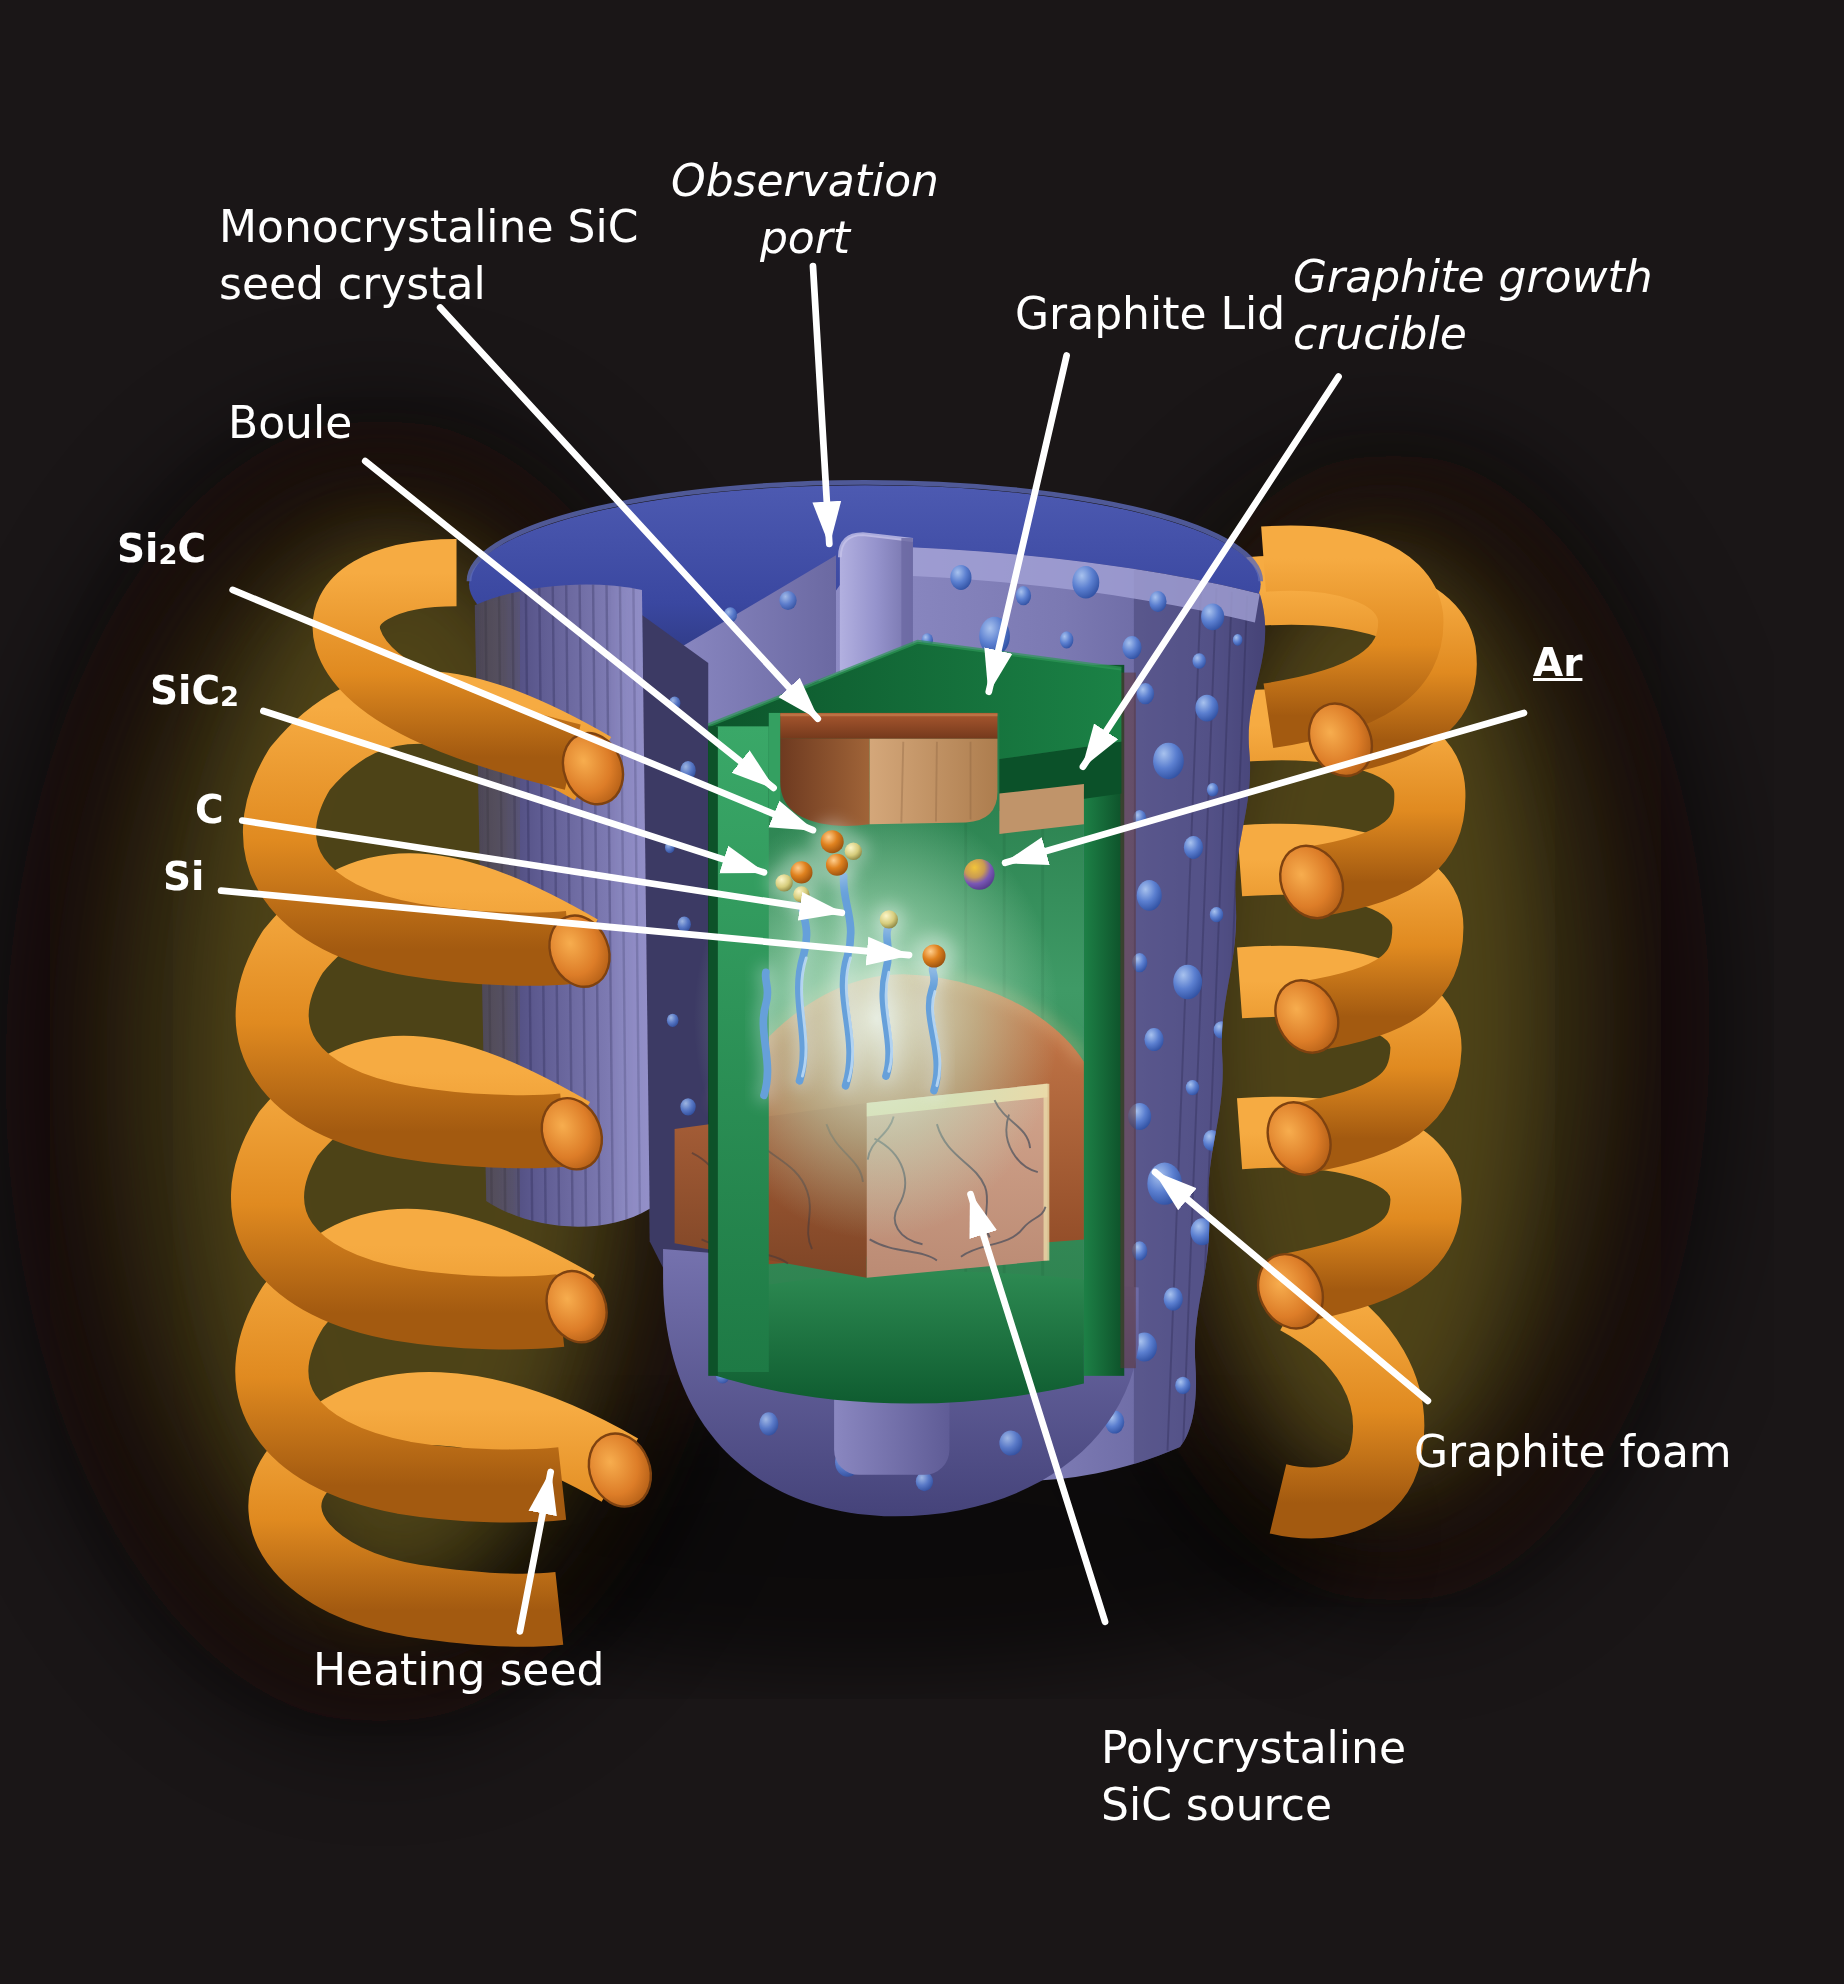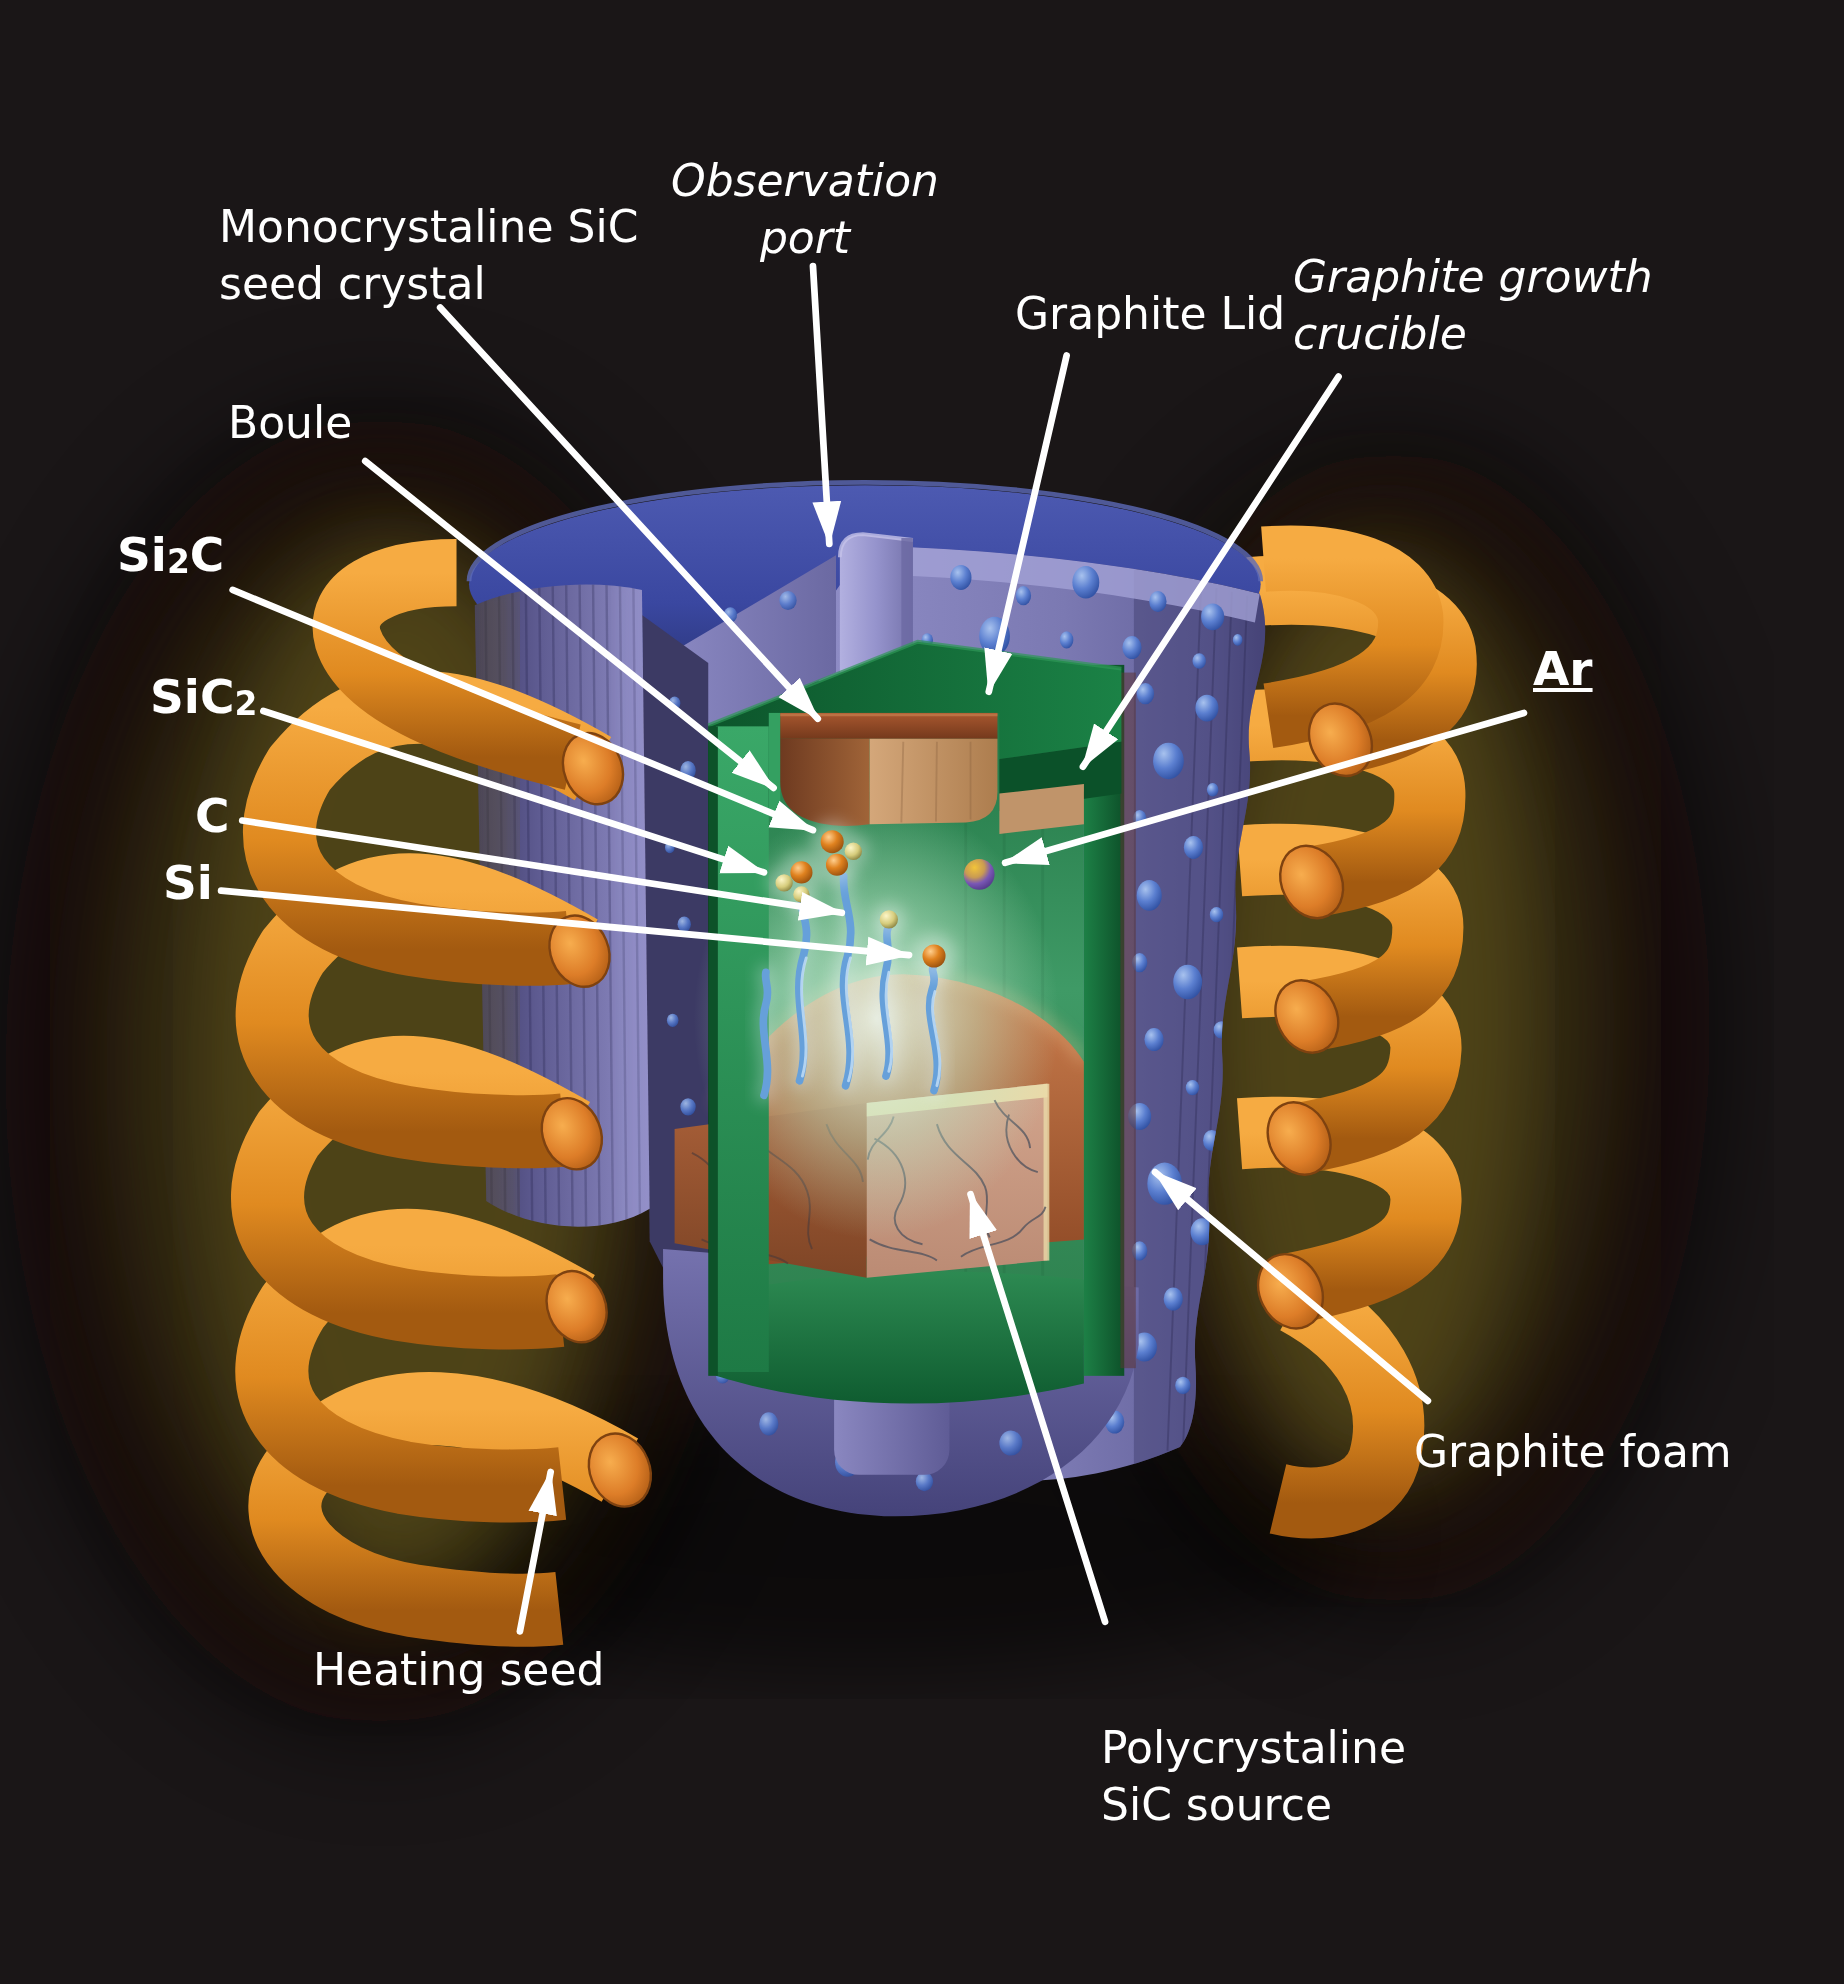--- a/index.html
+++ b/index.html
@@ -1,21 +1,21 @@
 <!DOCTYPE html>
 <html><head>
 <meta charset="utf-8">
 <style>
   html,body{margin:0;padding:0;background:#1a1617;}
   #stage{position:relative;width:1845px;height:1985px;background:#1a1617;overflow:hidden;
          font-family:"DejaVu Sans","Liberation Sans",sans-serif;}
   #art{position:absolute;left:0;top:0;}
   .lbl{position:absolute;color:#ffffff;font-size:44px;line-height:1.3;white-space:nowrap;}
   .lbl.center{text-align:center;}
-  .lbl.bold{font-weight:bold;font-size:47px;text-align:center;}
+  .lbl.bold{font-weight:bold;font-size:39px;text-align:center;}
   .lbl sub{font-size:.7em;line-height:0;vertical-align:-0.06em;font-weight:bold;}
 </style>
 </head>
 <body>
 
 <div id="stage">
 
 <svg id="art" width="1845" height="1985" viewBox="0 0 1920 2066" xmlns="http://www.w3.org/2000/svg">
   <defs>
     <linearGradient id="gDisk" x1="0" y1="0" x2="0" y2="1">

